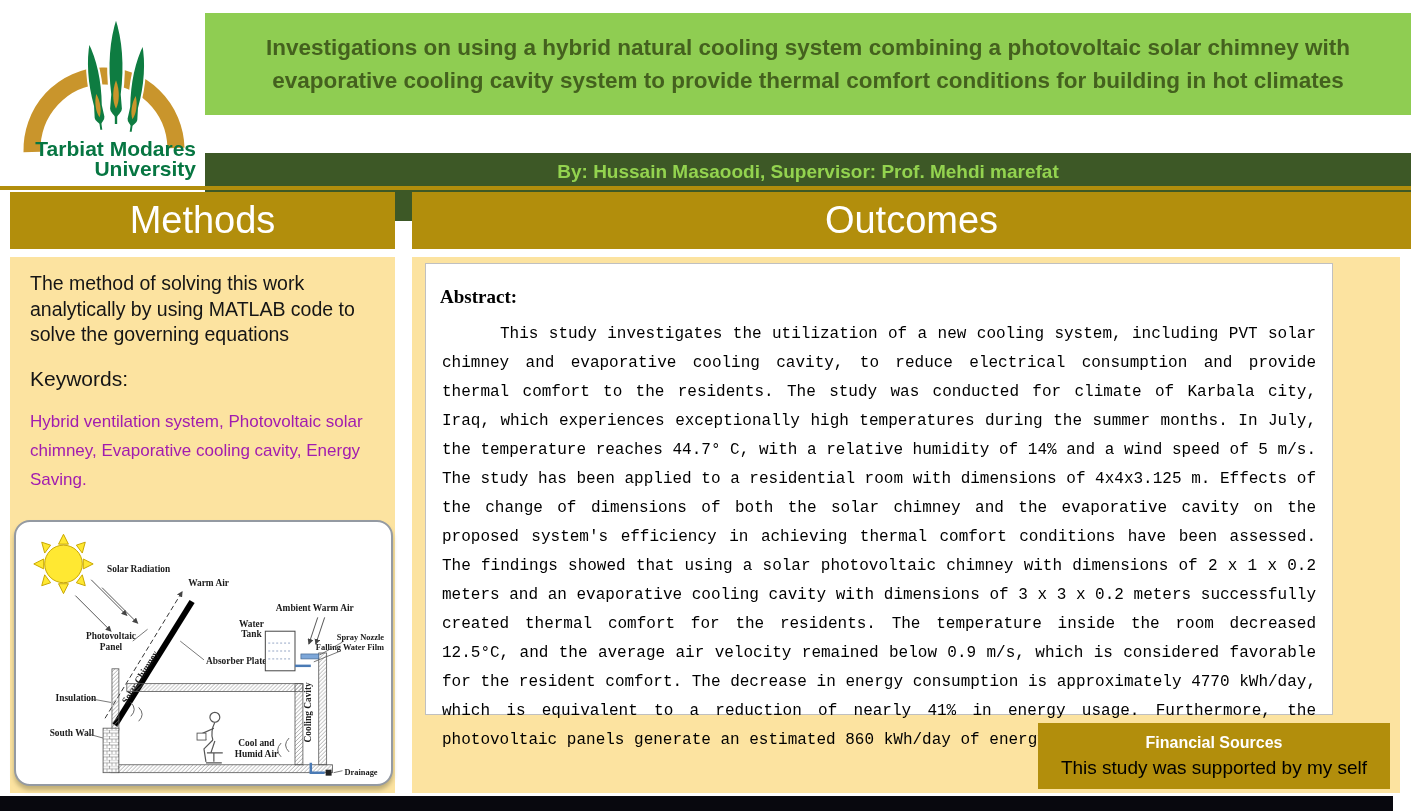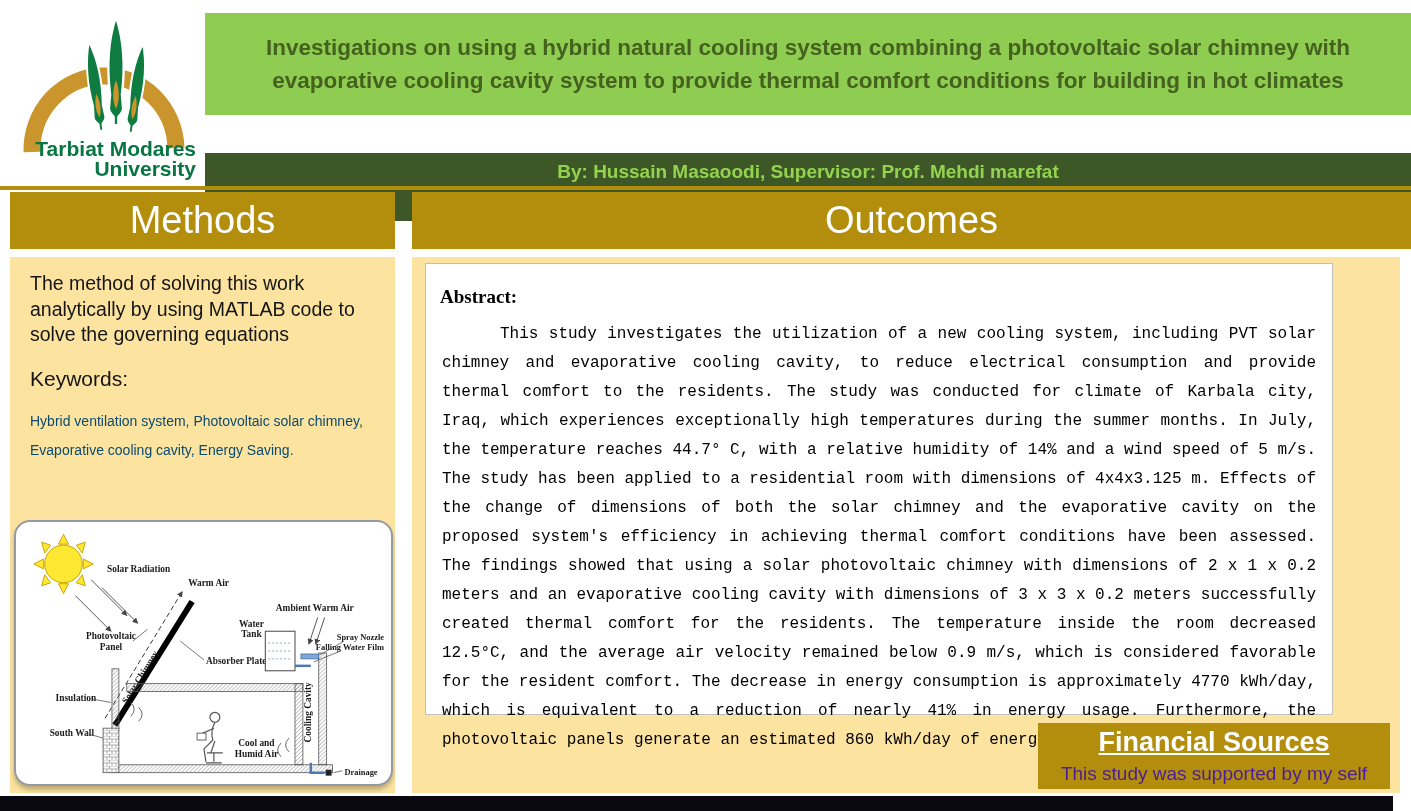--- a/index.html
+++ b/index.html
@@ -41,21 +41,21 @@
 
   
   .left-panel{left:10px;top:257px;width:385px;height:536px;background:#FCE3A0;}
   .method-body{
     position:absolute;left:20px;top:14px;width:350px;margin:0;
     color:#151515;font-size:19.5px;line-height:25.5px;
   }
   .kw-label{position:absolute;left:20px;top:110px;margin:0;color:#151515;font-size:21px;}
   .kw-text{
     position:absolute;left:20px;top:150px;width:348px;margin:0;
-    color:#0c4a6e;font-size:14px;line-height:29px;
+    color:#a21caf;font-size:17px;line-height:29px;
   }
   .diagram-box{
     position:absolute;left:4px;top:263px;width:375px;height:262px;
     background:#ffffff;border:2px solid #949aa2;border-radius:16px;
     box-shadow:0 4px 4px rgba(120,110,70,.45);
   }
   .diagram-box svg{position:absolute;left:0;top:0;}
   .dlab{font-family:"Liberation Serif",serif;font-weight:bold;font-size:9.5px;fill:#1a1a1a;}
   .dlab-sm{font-family:"Liberation Serif",serif;font-weight:bold;font-size:8.5px;fill:#1a1a1a;}
 
@@ -69,22 +69,22 @@
     font-family:"Liberation Serif",serif;font-weight:bold;font-size:19px;color:#000;
   }
   .abstract-text{
     margin:12px 2px 0 2px;font-family:Liberation Mono, monospace;font-size:16px;
     line-height:29px;color:#000;text-align:justify;text-indent:58px;
   }
   .financial-box{
     position:absolute;right:10px;bottom:4px;width:352px;height:66px;background:#B28E0C;
     display:flex;flex-direction:column;align-items:center;justify-content:center;
   }
-  .financial-title{color:#fff;font-weight:bold;font-size:27px;text-decoration:underline;}
-  .financial-body{color:#4c1d95;font-size:19px;margin-top:5px;}
+  .financial-title{color:#fff;font-weight:bold;font-size:16px;}
+  .financial-body{color:#000000;font-size:19px;margin-top:5px;}
 
   
   .footer-bar{left:0;top:796px;width:1393px;height:15px;background:#08080E;}
 </style>
 </head>
 <body>
 
 <div class="abs logo-area">
   <svg width="182" height="180" viewBox="0 0 182 180">
     <defs>

